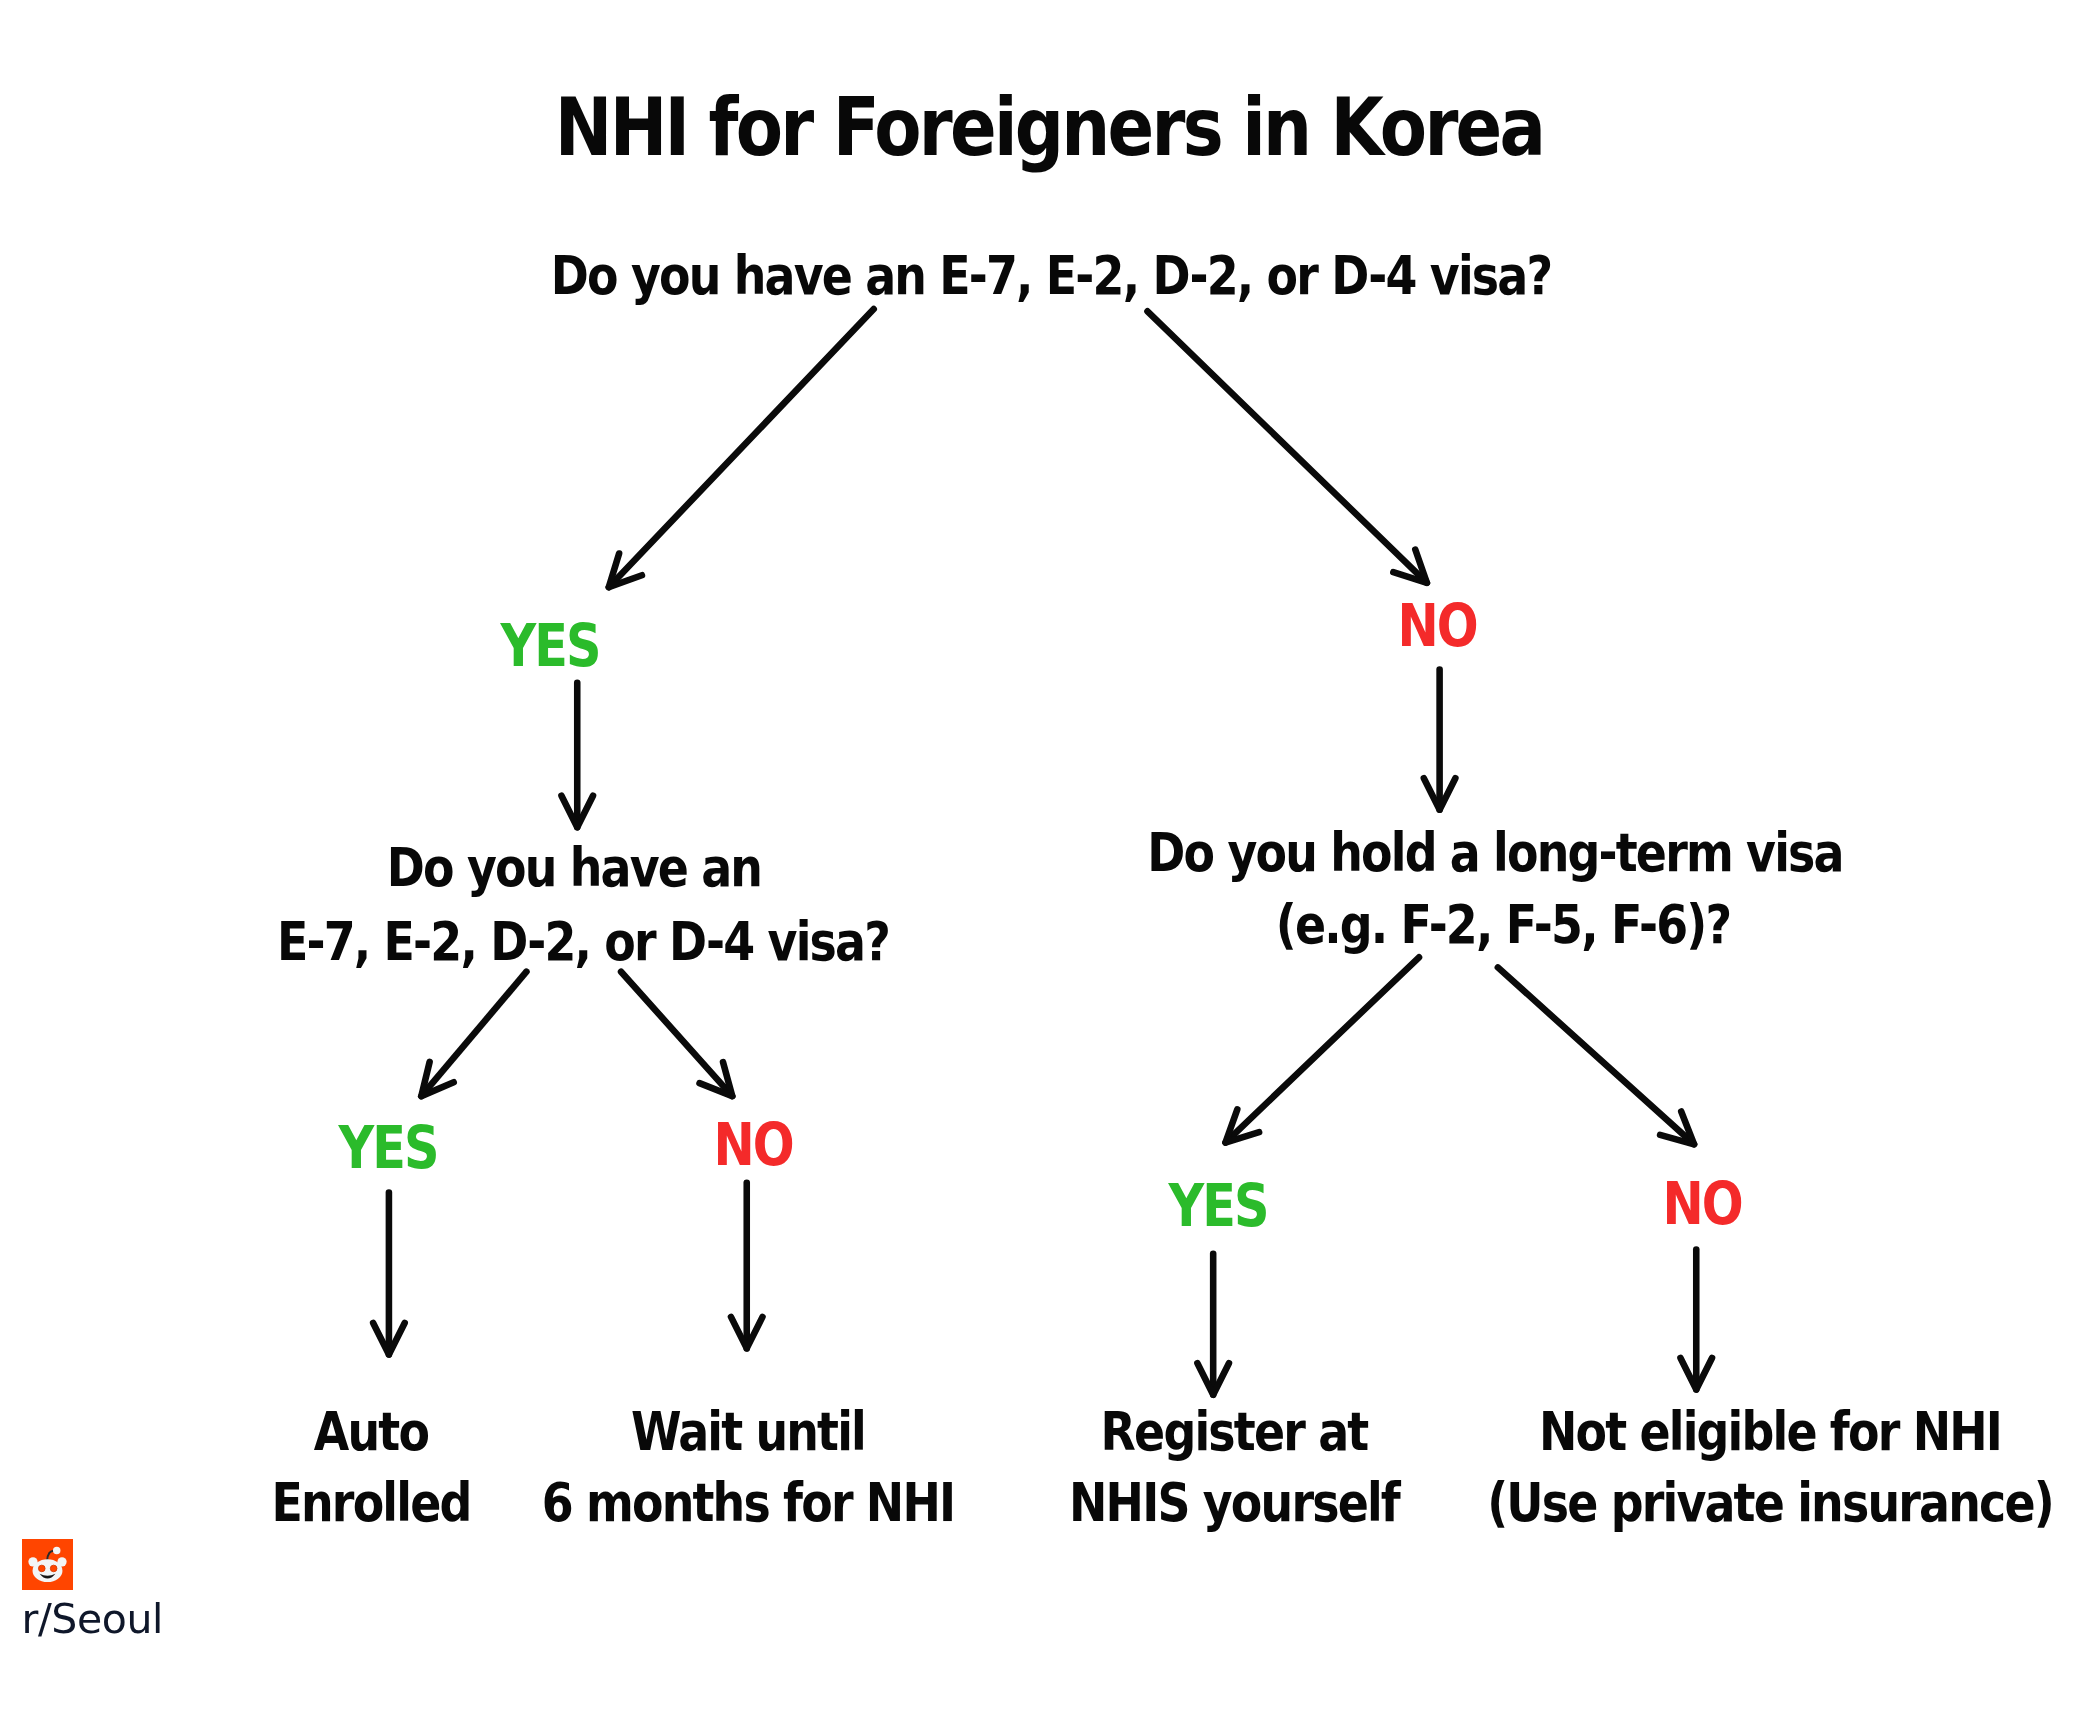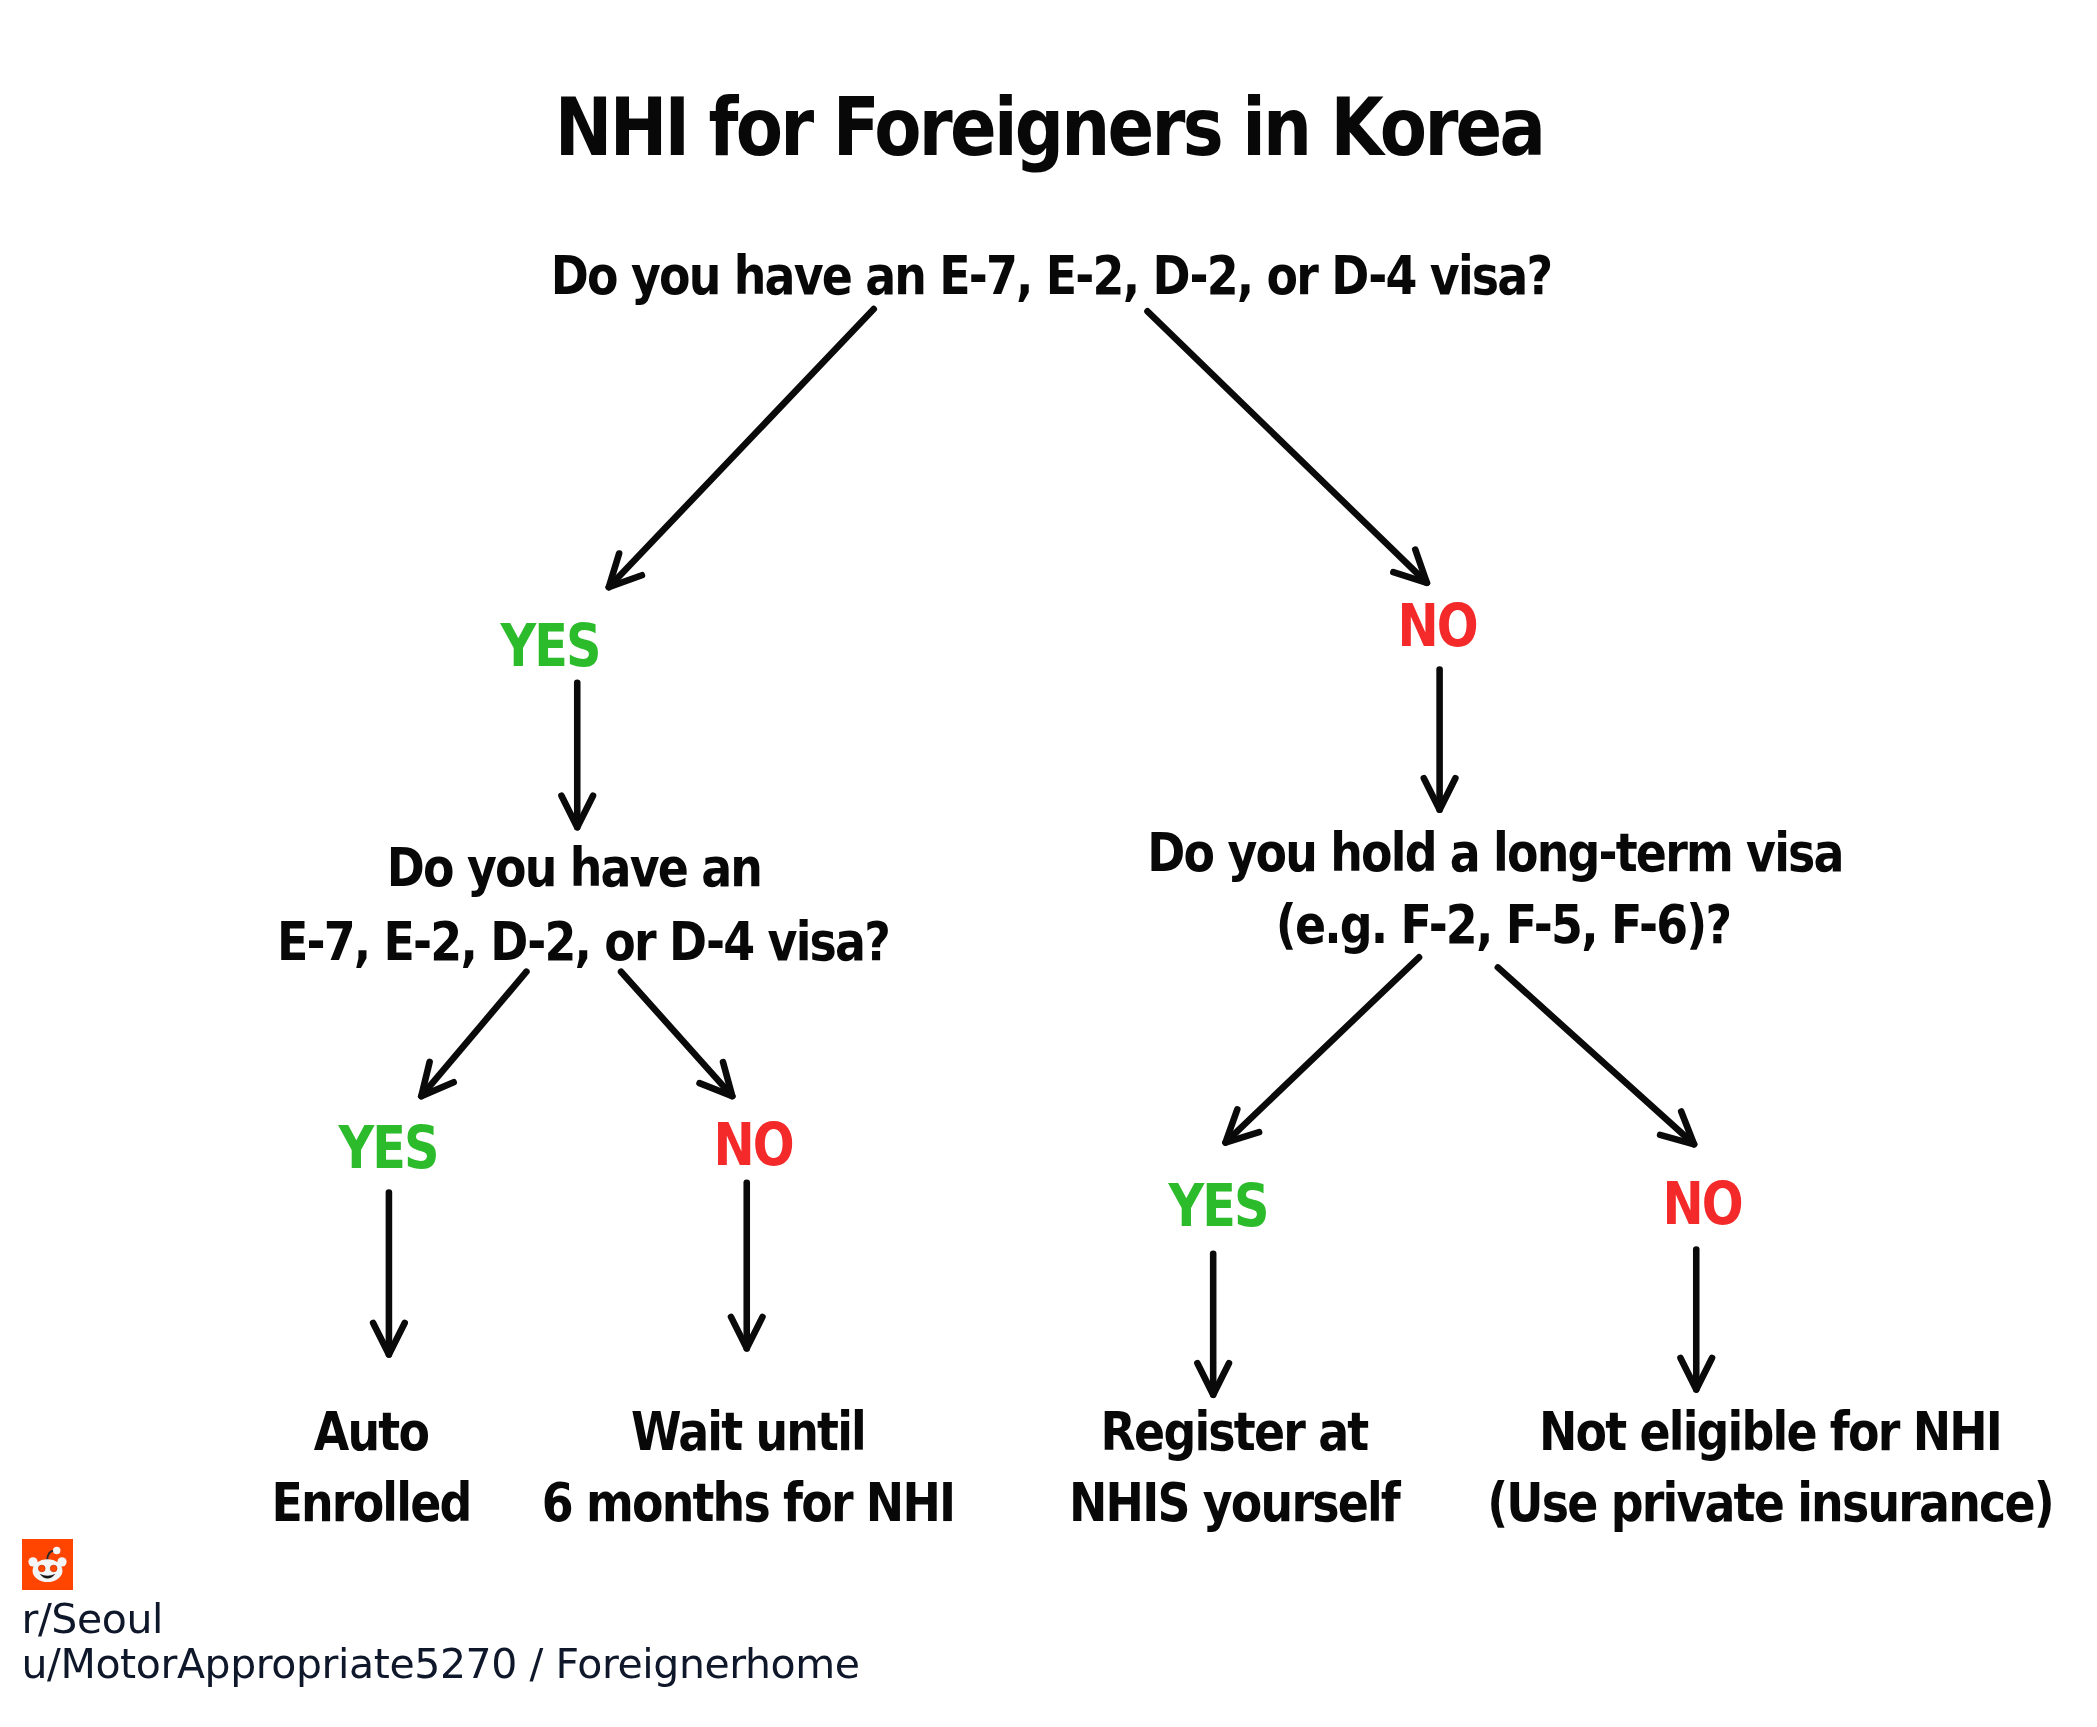--- a/index.html
+++ b/index.html
@@ -119,16 +119,15 @@
     <path d="M 57 50 C 58 34 64 25 75 27" fill="none" stroke="#2a2a2a" stroke-width="4.5" stroke-linecap="round"></path>
     <circle cx="79" cy="26" r="8.5" fill="#f3f5f6"></circle>
     <circle cx="25" cy="52" r="10.5" fill="#f3f5f6"></circle>
     <circle cx="91" cy="52" r="10.5" fill="#f3f5f6"></circle>
     <ellipse cx="58" cy="72" rx="34" ry="26" fill="#f3f5f6"></ellipse>
     <circle cx="45" cy="67" r="7.5" fill="#ff4500" stroke="#d63a00" stroke-width="2"></circle>
     <circle cx="72" cy="67" r="7.5" fill="#ff4500" stroke="#d63a00" stroke-width="2"></circle>
     <path d="M 40 79 Q 58 101 76 79 Q 58 88 40 79 Z" fill="#151515"></path>
   </svg>
   <div class="footer-text" style="left:21.5px; top:1595px;">r/Seoul</div>
-  <div class="footer-text" style="left:21.5px; top:1640px;">u/MotorAppropriate5270 / Foreignerhome</div>
 
 </div>
 
 
 </body></html>

